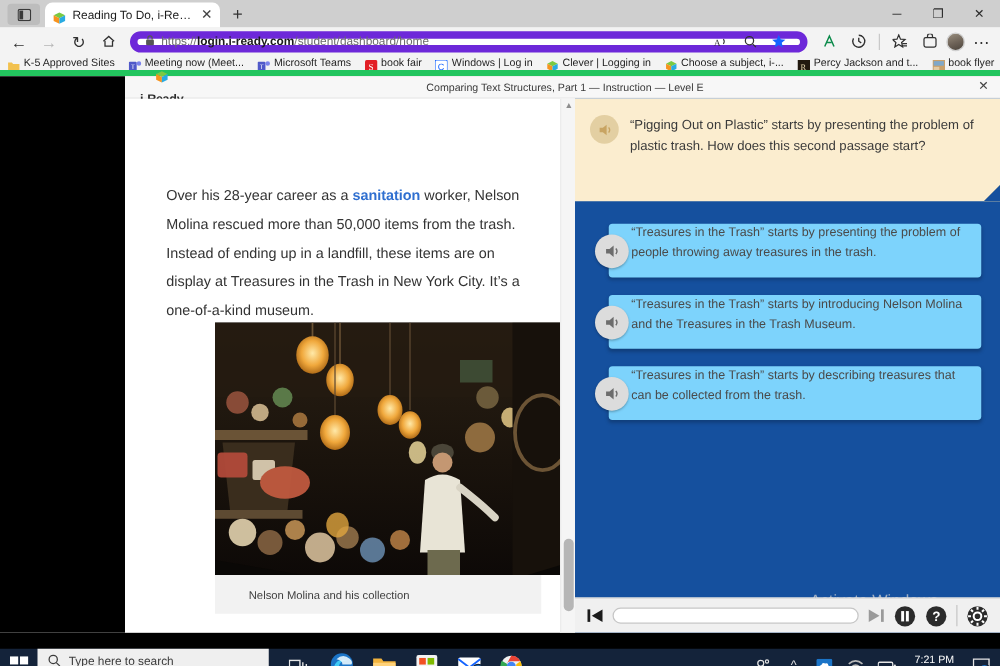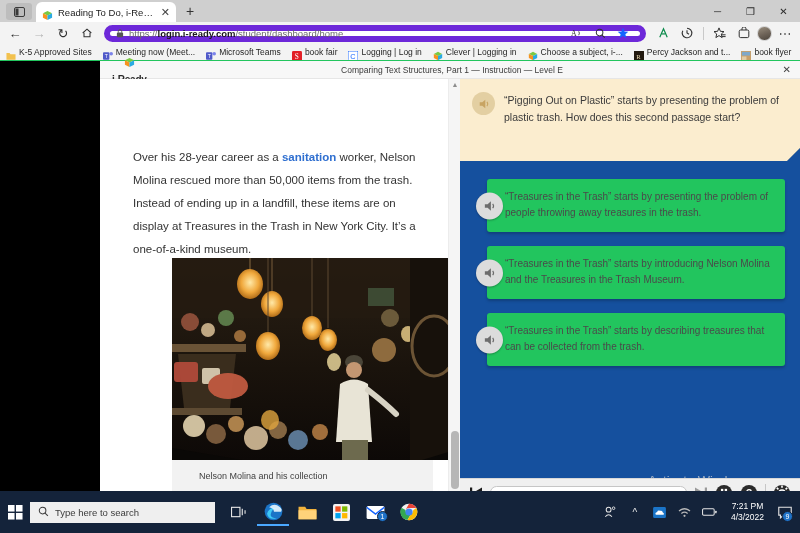--- a/index.html
+++ b/index.html
@@ -60,21 +60,21 @@
   .omni-right { display:flex; align-items:center; gap:1px; margin-left:auto; }
   .sep { width:1px; height:13px; background:#c9c9c9; margin:0 3px; }
   .avatar {
     width:15px; height:15px; border-radius:50%;
     background:linear-gradient(160deg,#9a8f7f 0%,#6d6257 55%,#4b443c 100%);
     border:1px solid #cfcfcf; flex:0 0 auto;
   }
 
   .bookmarks {
     height:17px; background:#f3f3f3; display:flex; align-items:center;
-    padding:0 6px; gap:11px; border-bottom:1px solid #22c55e; overflow:hidden;
+    padding:0 6px; gap:11px; border-bottom:5px solid #22c55e; overflow:hidden;
   }
   .bm { display:flex; align-items:center; gap:3px; cursor:pointer; flex:0 0 auto; }
   .bm-label { font-size:8.5px; color:#1f1f1f; white-space:nowrap; }
   .bm-ico { width:10px; height:10px; flex:0 0 auto; border-radius:1px; }
 
   
   .viewport { position:relative; width:800px; height:445px; background:#000; }
   .lesson {
     position:absolute; left:100px; top:0; width:700px; height:445px; background:#fff;
   }
@@ -152,22 +152,22 @@
   }
   .spk.q { left:12px; top:13px; width:23px; height:23px; background:#e3cfa2; }
   .spk.a {
     left:-11px; top:50%; transform:translateY(-50%);
     width:27px; height:27px; background:#dcdcdc;
     box-shadow:0 1px 2px rgba(0,0,0,.28);
   }
 
   .choices { position:relative; padding:18px 15px 0 27px; }
   .choice {
-    position:relative; background:#22c55e; border-radius:3px;
-    margin-bottom:14px; padding:10px 12px 11px 18px;
+    position:relative; background:#7dd3fc; border-radius:3px;
+    margin-bottom:14px; padding:0 12px 11px 18px;
     box-shadow:0 2px 3px rgba(0,0,0,.22); cursor:pointer;
   }
   .choice-text { font-size:10px; line-height:16px; color:#4a4a4a; }
 
   .watermark {
     position:absolute; right:10px; bottom:7px; text-align:left; pointer-events:none;
   }
   .wm1 { font-size:13px; color:#d4d4d4; opacity:.72; }
   .wm2 { font-size:9px; color:#d4d4d4; opacity:.62; margin-top:1px; }
 
@@ -179,22 +179,22 @@
   .pb-ico { display:flex; align-items:center; justify-content:center; cursor:pointer; flex:0 0 auto; }
   .track {
     flex:1 1 auto; height:13px; background:#fff; border:1px solid #c6c6c6;
     border-radius:7px; overflow:hidden; cursor:pointer;
   }
   .track-fill { height:100%; background:#1a8cf5; border-radius:7px 0 0 7px; }
   .pb-sep { width:1px; height:17px; background:#c6c6c6; }
 
   
   .taskbar {
-    position:absolute; left:0; bottom:0; width:800px; height:42px;
-    background:#14233a; display:flex; align-items:center;
+    position:absolute; left:0; bottom:0; width:800px; height:14px;
+    background:#14233a; display:flex; align-items:flex-start;
   }
   .start { width:30px; height:27px; display:flex; align-items:center; justify-content:center; cursor:pointer; }
   .search-box {
     width:185px; height:21px; background:#efefef; display:flex; align-items:center;
     gap:6px; padding:0 8px; cursor:text;
   }
   .search-ph { font-size:9.5px; color:#3b3b3b; white-space:nowrap; }
   .tb-icons { display:flex; align-items:center; gap:2px; margin-left:8px; }
   .tb-ico {
     width:32px; height:27px; display:flex; align-items:center; justify-content:center;
@@ -346,21 +346,21 @@
               <rect width="11" height="11" rx="1.5" fill="#e21f26"></rect>
               <text x="3" y="8.4" font-size="8" fill="#fff" font-family="Liberation Serif, serif">S</text>
             </svg></span>
         <span class="bm-label">book fair</span>
       </div>
       <div class="bm">
         <span class="bm-ico"><svg width="10" height="10" viewBox="0 0 11 11">
               <rect width="11" height="11" rx="1.5" fill="#fff" stroke="#1464ff" stroke-width="1"></rect>
               <text x="2.4" y="8.4" font-size="8" fill="#1464ff" font-family="Liberation Sans, sans-serif">C</text>
             </svg></span>
-        <span class="bm-label">Logging | Log in</span>
+        <span class="bm-label">Windows | Log in</span>
       </div>
       <div class="bm">
         <span class="bm-ico"><svg width="10" height="10" viewBox="0 0 12 12">
               <polygon points="6,1 11,3.5 6,6 1,3.5" fill="#7ac943"></polygon>
               <polygon points="1,3.5 6,6 6,11 1,8.5" fill="#f7931e"></polygon>
               <polygon points="11,3.5 11,8.5 6,11 6,6" fill="#29abe2"></polygon>
             </svg></span>
         <span class="bm-label">Clever | Logging in</span>
       </div>
       <div class="bm">

